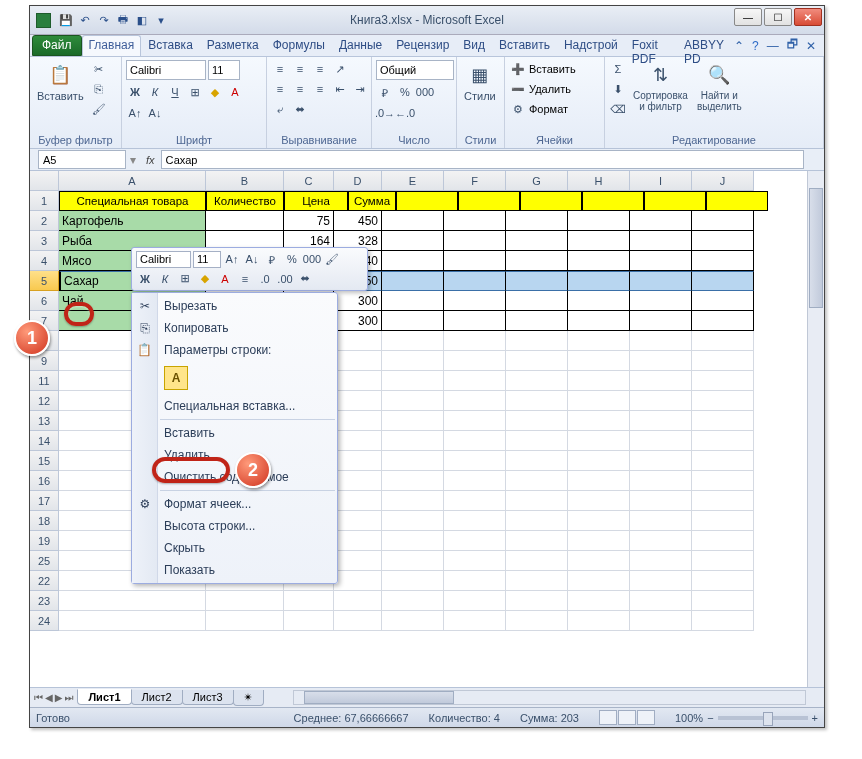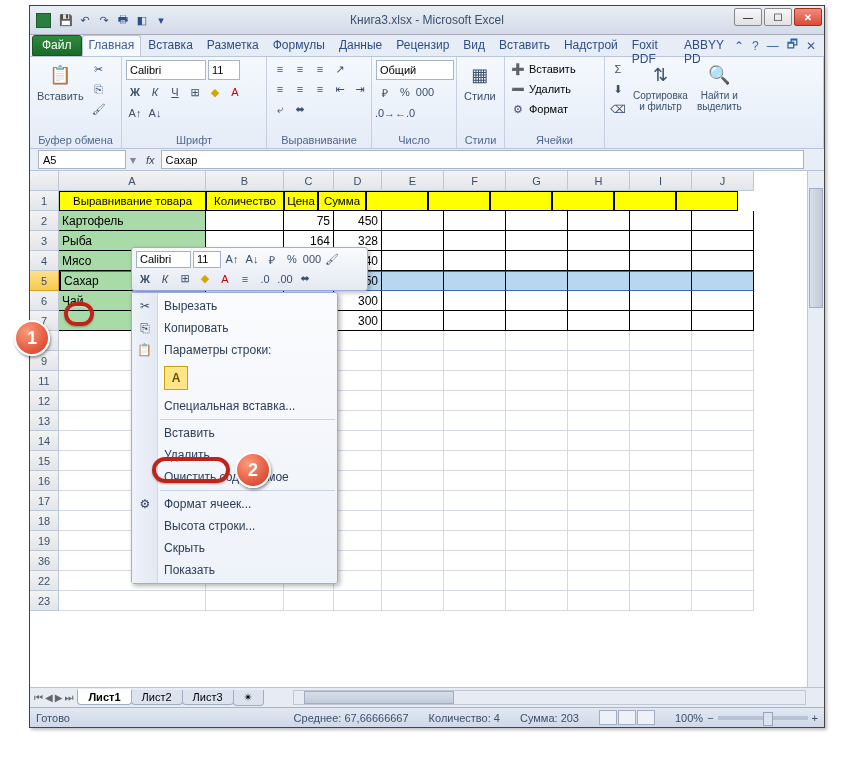--- a/index.html
+++ b/index.html
@@ -156,21 +156,21 @@
         <div class="bigbtn">
           <div class="ico">📋</div>
           <span>Вставить</span>
         </div>
         <div class="col">
           <div class="smbtn">✂</div>
           <div class="smbtn">⎘</div>
           <div class="smbtn">🖌</div>
         </div>
       </div>
-      <div class="rgroup-label">Буфер обмена</div>
+      <div class="rgroup-label">Буфер фильтр</div>
     </div>
     <div class="rgroup" style="width:145px">
       <div class="rgroup-body">
         <div class="col" style="gap:3px">
           <div class="row">
             <div class="combo font">Calibri</div>
             <div class="combo size">11</div>
           </div>
           <div class="row">
             <div class="smbtn">
@@ -274,20 +274,21 @@
           <div class="ico">⇅</div>
           <span style="font-size:10px;line-height:1.1;text-align:center;white-space:pre">Сортировка
 и фильтр</span>
         </div>
         <div class="bigbtn">
           <div class="ico">🔍</div>
           <span style="font-size:10px;line-height:1.1;text-align:center;white-space:pre">Найти и
 выделить</span>
         </div>
       </div>
+      <div class="rgroup-label">Редактирование</div>
     </div>
   </div>
 
   <div class="formulabar">
     <div class="namebox">A5</div>
     <div class="fb-btns">
           <span>▾</span>
         </div>
     <div class="fx">fx</div>
     <div class="fcontent">Сахар</div>
@@ -303,23 +304,23 @@
             <div class="ch" style="width: 48px;">D</div>
             <div class="ch" style="width: 62px;">E</div>
             <div class="ch" style="width: 62px;">F</div>
             <div class="ch" style="width: 62px;">G</div>
             <div class="ch" style="width: 62px;">H</div>
             <div class="ch" style="width: 62px;">I</div>
             <div class="ch" style="width: 62px;">J</div>
           </div>
           <div class="rowdiv hdr-row">
             <div class="rh">1</div>
-            <div class="cell" style="width: 147px;">Выравнивание товара</div>
+            <div class="cell" style="width: 147px;">Специальная товара</div>
             <div class="cell" style="width: 78px;">Количество</div>
-            <div class="cell" style="width: 34px;">Цена</div>
+            <div class="cell" style="width: 64px;">Цена</div>
             <div class="cell" style="width: 48px;">Сумма</div>
             <div class="cell" style="width: 62px;"></div>
             <div class="cell" style="width: 62px;"></div>
             <div class="cell" style="width: 62px;"></div>
             <div class="cell" style="width: 62px;"></div>
             <div class="cell" style="width: 62px;"></div>
             <div class="cell" style="width: 62px;"></div>
           </div>
           <div class="rowdiv databr">
             <div class="rh">2</div>
@@ -536,21 +537,21 @@
             <div class="cell" style="width: 50px;"></div>
             <div class="cell" style="width: 48px;"></div>
             <div class="cell" style="width: 62px;"></div>
             <div class="cell" style="width: 62px;"></div>
             <div class="cell" style="width: 62px;"></div>
             <div class="cell" style="width: 62px;"></div>
             <div class="cell" style="width: 62px;"></div>
             <div class="cell" style="width: 62px;"></div>
           </div>
           <div class="rowdiv">
-            <div class="rh">36</div>
+            <div class="rh">25</div>
             <div class="cell" style="width: 147px;"></div>
             <div class="cell" style="width: 78px;"></div>
             <div class="cell" style="width: 50px;"></div>
             <div class="cell" style="width: 48px;"></div>
             <div class="cell" style="width: 62px;"></div>
             <div class="cell" style="width: 62px;"></div>
             <div class="cell" style="width: 62px;"></div>
             <div class="cell" style="width: 62px;"></div>
             <div class="cell" style="width: 62px;"></div>
             <div class="cell" style="width: 62px;"></div>
@@ -563,20 +564,33 @@
             <div class="cell" style="width: 48px;"></div>
             <div class="cell" style="width: 62px;"></div>
             <div class="cell" style="width: 62px;"></div>
             <div class="cell" style="width: 62px;"></div>
             <div class="cell" style="width: 62px;"></div>
             <div class="cell" style="width: 62px;"></div>
             <div class="cell" style="width: 62px;"></div>
           </div>
           <div class="rowdiv">
             <div class="rh">23</div>
+            <div class="cell" style="width: 147px;"></div>
+            <div class="cell" style="width: 78px;"></div>
+            <div class="cell" style="width: 50px;"></div>
+            <div class="cell" style="width: 48px;"></div>
+            <div class="cell" style="width: 62px;"></div>
+            <div class="cell" style="width: 62px;"></div>
+            <div class="cell" style="width: 62px;"></div>
+            <div class="cell" style="width: 62px;"></div>
+            <div class="cell" style="width: 62px;"></div>
+            <div class="cell" style="width: 62px;"></div>
+          </div>
+          <div class="rowdiv">
+            <div class="rh">24</div>
             <div class="cell" style="width: 147px;"></div>
             <div class="cell" style="width: 78px;"></div>
             <div class="cell" style="width: 50px;"></div>
             <div class="cell" style="width: 48px;"></div>
             <div class="cell" style="width: 62px;"></div>
             <div class="cell" style="width: 62px;"></div>
             <div class="cell" style="width: 62px;"></div>
             <div class="cell" style="width: 62px;"></div>
             <div class="cell" style="width: 62px;"></div>
             <div class="cell" style="width: 62px;"></div>

